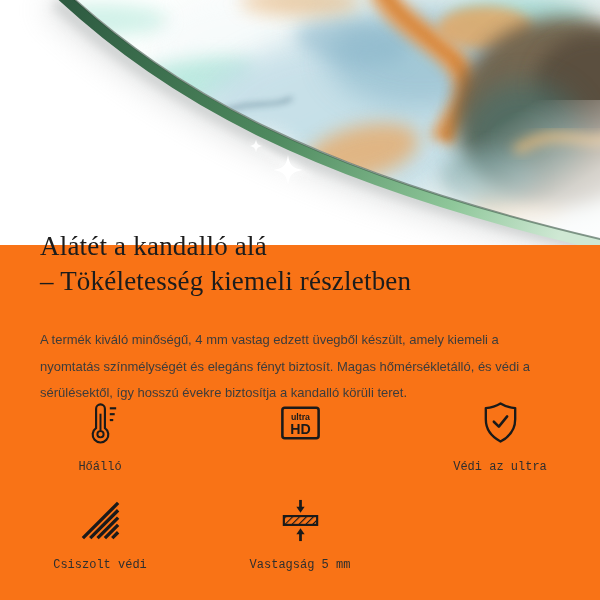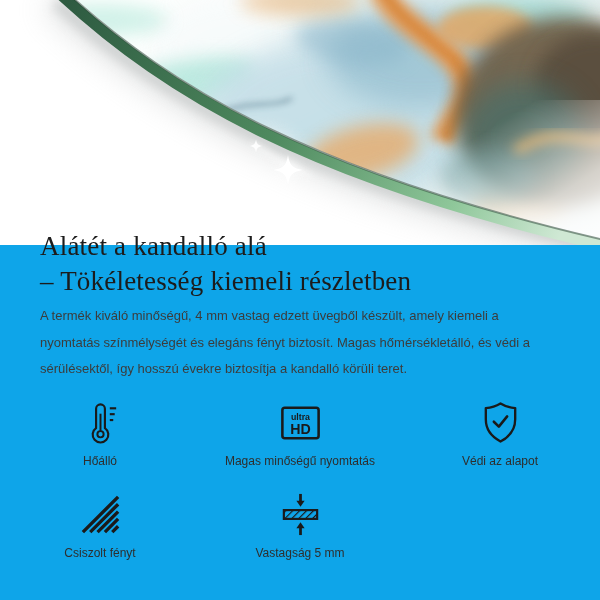--- a/index.html
+++ b/index.html
@@ -3,59 +3,60 @@
 <meta charset="utf-8">
 <style>
   * { box-sizing: border-box; margin: 0; padding: 0; }
   html, body { width: 600px; height: 600px; }
   body {
     background: #ffffff;
     font-family: "Liberation Sans", sans-serif;
     overflow: hidden;
     position: relative;
   }
-  .page { position: relative; width: 600px; height: 600px; background: #0ea5e9; }
+  .page { position: relative; width: 600px; height: 600px; background: #f97316; }
 
   .hero { position: absolute; top: 0; left: 0; width: 600px; height: 245px; }
   .hero svg { display: block; }
 
   .content { position: absolute; left: 40px; top: 229px; width: 522px; }
   h1.title {
     font-family: "Liberation Serif", "DejaVu Serif", serif;
     font-weight: 400;
     font-size: 27px;
     line-height: 35px;
     color: #1c1c1c;
     letter-spacing: .2px;
   }
   p.desc {
-    margin-top: 4px;
+    margin-top: 28px;
     font-size: 13px;
     line-height: 26.5px;
     color: #3c3c3c;
   }
 
   .features {
     position: absolute;
     top: 397px;
     left: 0;
     width: 600px;
     display: grid;
     grid-template-columns: repeat(3, 200px);
     row-gap: 21px;
     justify-items: center;
   }
   .feature { display: flex; flex-direction: column; align-items: center; width: 100%; }
   .icon-wrap { height: 51px; display: flex; align-items: center; justify-content: flex-end; }
   .feature-label {
-    margin-top: 6px;
+    margin-top: 12px;
     font-size: 12px;
     line-height: 14px;
     color: #2e2e2e;
     text-align: left;
+    font-family: Liberation Mono, monospace;
   }
   .fi { stroke: #1a1a1a; fill: none; }
 </style>
 </head>
 <body>
 
 <div class="page">
 
   <div class="hero">
 
@@ -170,41 +171,40 @@
     </div>
 
     <div class="feature">
       <div class="icon-wrap">
         <svg width="47" height="47" viewBox="0 0 48 48">
           <rect class="fi" x="5.5" y="9" width="37" height="31" rx="2.5" stroke-width="2.6"></rect>
           <text x="24" y="21.5" text-anchor="middle" font-family="Liberation Sans, sans-serif" font-size="9" font-weight="700" fill="#1a1a1a">ultra</text>
           <text x="24" y="35.5" text-anchor="middle" font-family="Liberation Sans, sans-serif" font-size="14.5" font-weight="700" fill="#1a1a1a">HD</text>
         </svg>
       </div>
-      <div class="feature-label">Magas minőségű nyomtatás</div>
     </div>
 
     <div class="feature">
       <div class="icon-wrap">
         <svg width="47" height="47" viewBox="0 0 48 48">
           <path class="fi" d="M24 4.5 C28.5 7.2 33.8 8.8 39 9.3 V20.8 C39 30.6 33.2 38.6 24 43.4 C14.8 38.6 9 30.6 9 20.8 V9.3 C14.2 8.8 19.5 7.2 24 4.5 Z" stroke-width="2.4" stroke-linejoin="round"></path>
           <path class="fi" d="M17.2 23.2 L22.3 28.2 L30.8 17.8" stroke-width="2.6" stroke-linecap="round" stroke-linejoin="round"></path>
         </svg>
       </div>
-      <div class="feature-label">Védi az alapot</div>
+      <div class="feature-label">Védi az ultra</div>
     </div>
 
 
     <div class="feature">
       <div class="icon-wrap">
         <svg width="47" height="47" viewBox="0 0 48 48">
           <path d="M6 42 L42 6 M13.5 42 L42 13.5 M21 42 L42 21 M28.5 42 L42 28.5 M36 42 L42 36" stroke="#1a1a1a" stroke-width="3.4" fill="none"></path>
         </svg>
       </div>
-      <div class="feature-label">Csiszolt fényt</div>
+      <div class="feature-label">Csiszolt védi</div>
     </div>
 
     <div class="feature">
       <div class="icon-wrap">
         <svg width="47" height="47" viewBox="0 0 48 48">
           <defs>
             <pattern id="hatchP" width="5" height="5" patternUnits="userSpaceOnUse" patternTransform="rotate(45)">
               <line x1="0" y1="0" x2="0" y2="5" stroke="#1a1a1a" stroke-width="2.4"></line>
             </pattern>
           </defs>

